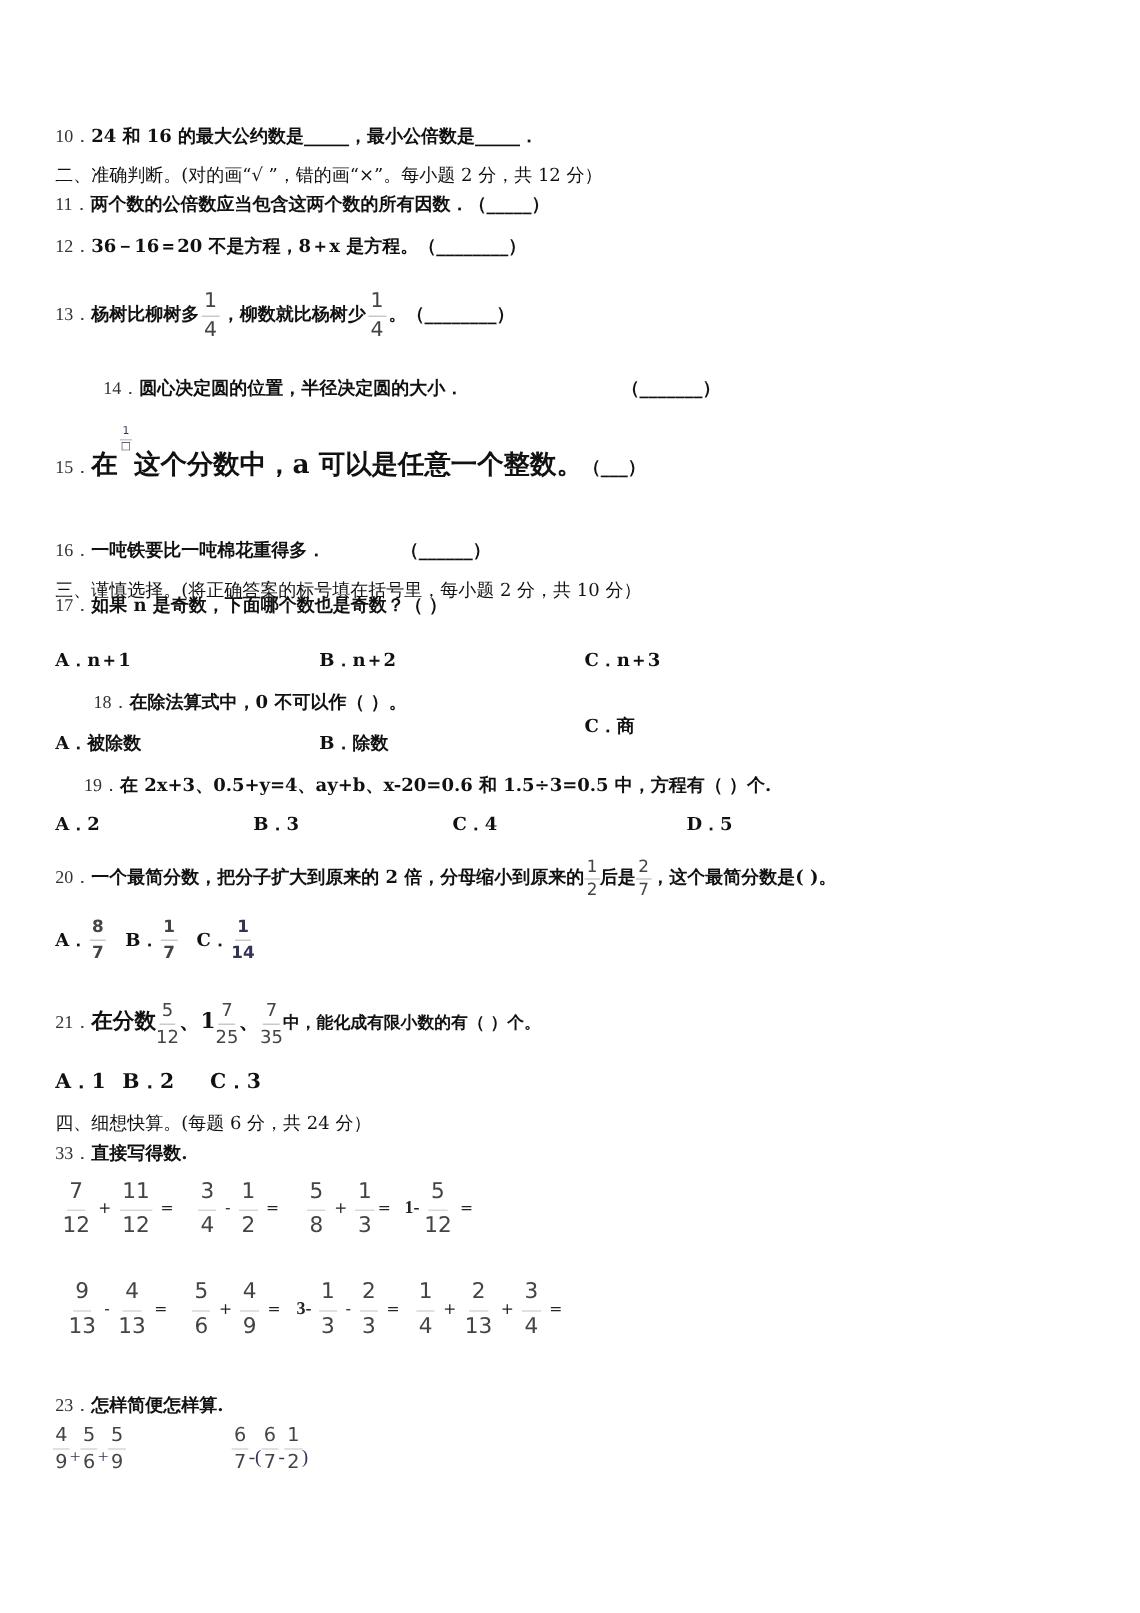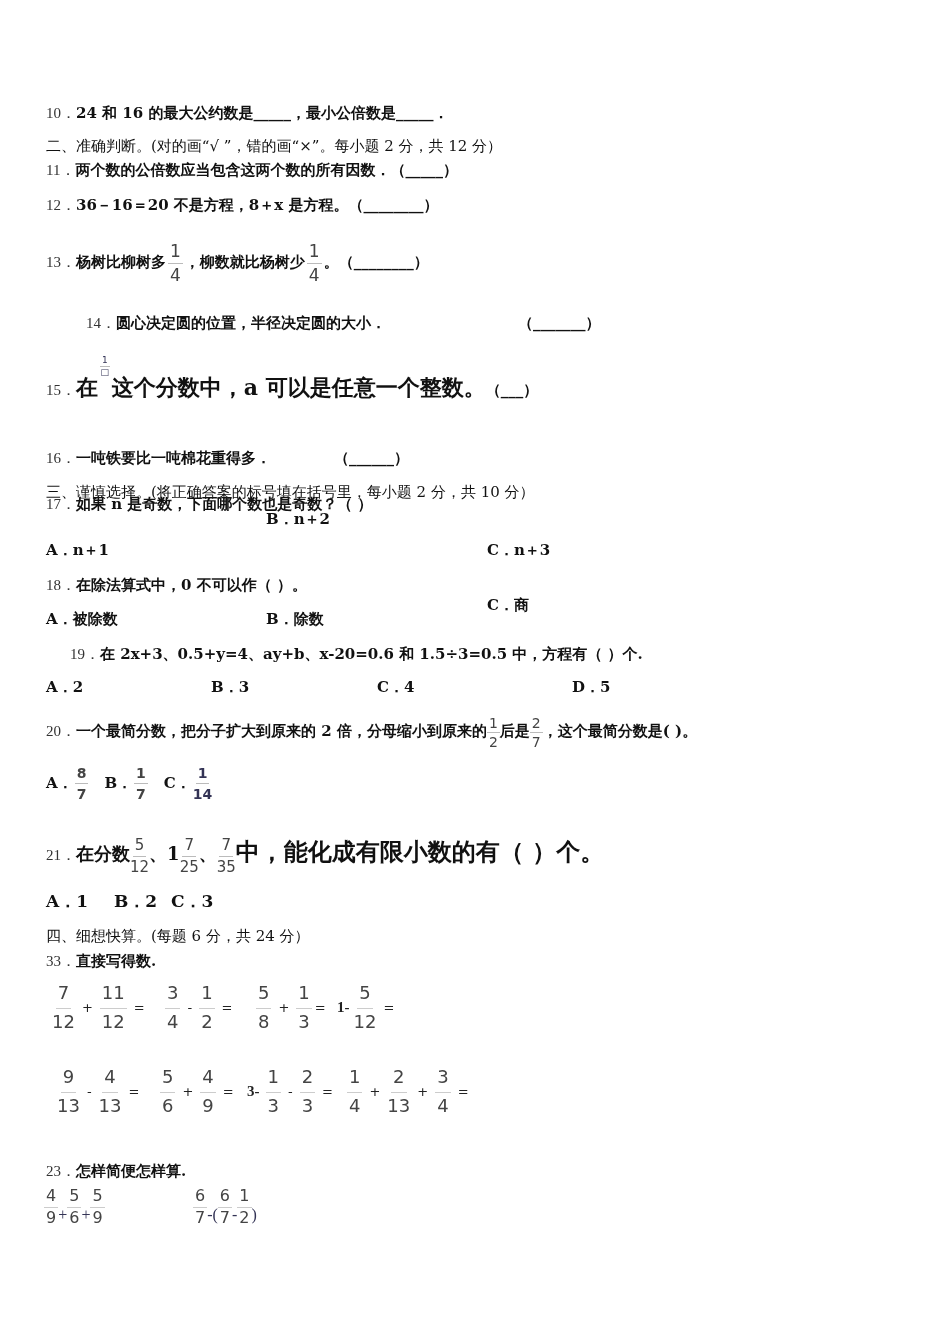--- a/index.html
+++ b/index.html
@@ -75,24 +75,24 @@
   <span class="qn">16．</span><span class="b">一吨铁要比一吨棉花重得多．</span>
   <span class="b" style="position:absolute; left:288px;">（______）</span>
 </div>
 
 <div class="line sec" style="top:482px;">三、谨慎选择。(将正确答案的标号填在括号里，每小题 2 分，共 10 分）</div>
 
 <div class="line" style="top:494px;">
   <span class="qn">17．</span><span class="b">如果 n 是奇数，下面哪个数也是奇数？（    ）</span>
 </div>
 <div class="opt" style="left:46px; top:541px;">A．n＋1</div>
-<div class="opt" style="left:266px; top:510px;">B．n＋2</div>
+<div class="opt" style="left:266px; top:541px;">B．n＋2</div>
 <div class="opt" style="left:487px; top:541px;">C．n＋3</div>
 
-<div class="line" style="top:575px;">
+<div class="line" style="top:575px;margin-left:32px;">
   <span class="qn">18．</span><span class="b">在除法算式中，0 不可以作（    ）。</span>
 </div>
 <div class="opt" style="left:46px; top:610px;">A．被除数</div>
 <div class="opt" style="left:266px; top:610px;">B．除数</div>
 <div class="opt" style="left:487px; top:596px;">C．商</div>
 
 <div class="line" style="top:644px;margin-left:24px;">
   <span class="qn">19．</span><span class="b">在 2x+3、0.5+y=4、ay+b、x-20=0.6 和 1.5÷3=0.5 中，方程有（    ）个.</span>
 </div>
 <div class="opt" style="left:46px; top:678px;">A．2</div>
@@ -136,26 +136,26 @@
 <div class="line" style="top:824px; line-height:56px; height:56px;">
   <span class="qn">21．</span><span class="b" style="font-size:18px;">在分数</span><span class="frac md" style="margin:0; font-size:15px;">
       <span class="n">5</span>
       <span class="d">12</span>
     </span><span class="b" style="font-size:18px;">、1</span><span class="frac md" style="margin:0; font-size:15px;">
       <span class="n">7</span>
       <span class="d">25</span>
     </span><span class="b" style="font-size:18px;">、</span><span class="frac md" style="margin:0; font-size:15px;">
       <span class="n">7</span>
       <span class="d">35</span>
-    </span><span class="b" style="font-size:24px;">中，能化成有限小数的有（    ）个。</span>
+    </span><span class="b" style="font-size:14px;">中，能化成有限小数的有（    ）个。</span>
 </div>
 <div class="opt" style="left:46px; top:890px; font-size:17px;">
   <span>A．1</span>
-  <span style="margin-left:20px;">B．2</span>
-  <span style="margin-left:8px;">C．3</span>
+  <span style="margin-left:8px;">B．2</span>
+  <span style="margin-left:24px;">C．3</span>
 </div>
 
 <div class="line sec" style="top:926px;text-align:right;">四、细想快算。(每题 6 分，共 24 分）</div>
 
 <div class="line" style="top:951px;">
   <span class="qn">33．</span><span class="b">直接写得数.</span>
 </div>
 
 <div class="calc" style="left:50px; top:984px;">
   <span class="frac">

